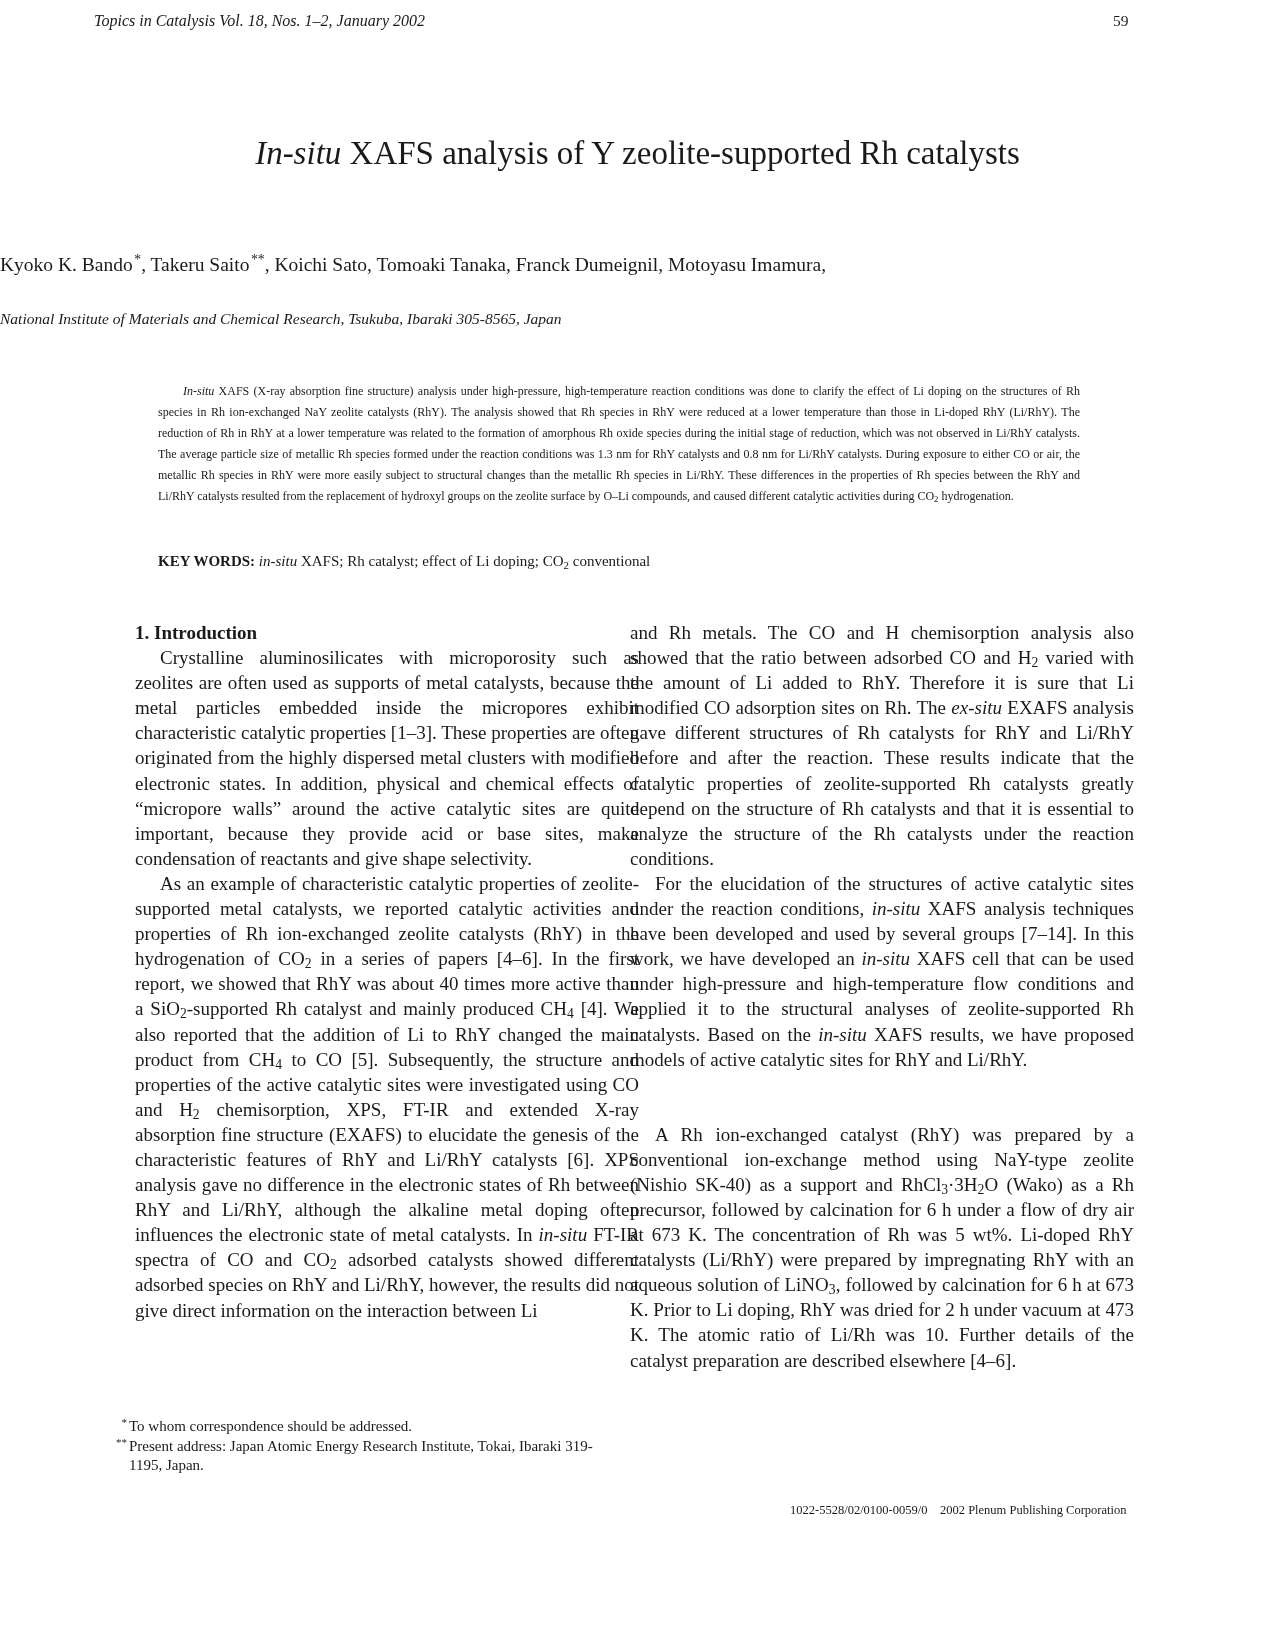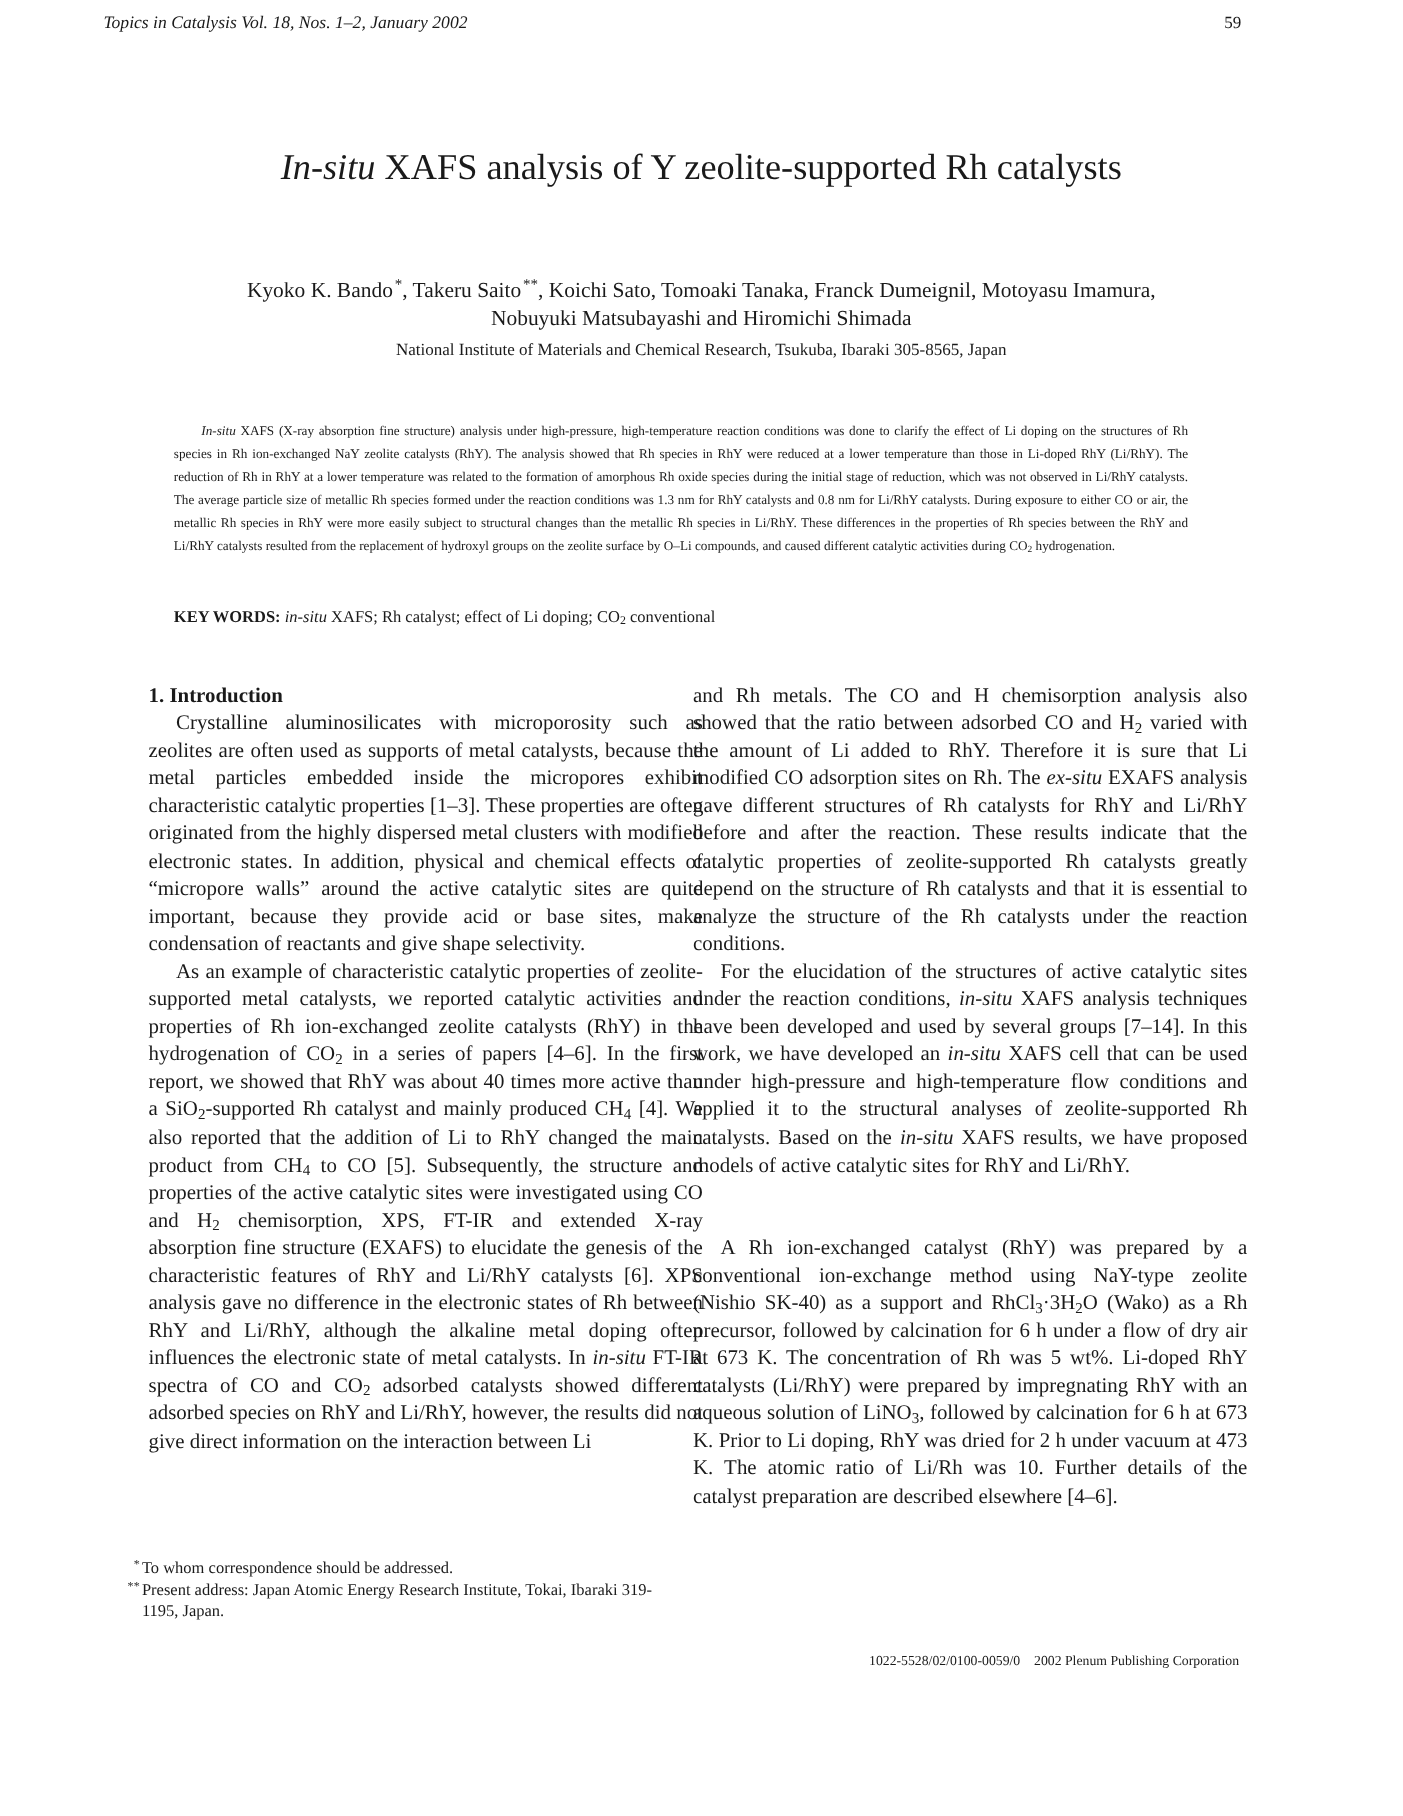--- a/index.html
+++ b/index.html
@@ -3,22 +3,22 @@
 <meta charset="utf-8">
 <style>
   html, body { margin:0; padding:0; background:#ffffff; }
   body { width:1275px; height:1651px; position:relative; overflow:hidden;
          font-family:"Liberation Serif", "DejaVu Serif", serif; color:#1a1a1a; }
   .abs { position:absolute; }
   .running-head { left:94px; top:12px; font-size:16px; font-style:italic; }
   .page-num { left:1113px; top:12px; font-size:15.5px; }
   .title { left:0; width:1275px; top:132px; text-align:center; font-size:33px; line-height:42px; }
   .title i { font-style:italic; }
-  .authors { left:0; width:1275px; top:252px; text-align:center; font-size:19.5px; line-height:25px; }
-  .affil { left:0; width:1275px; top:310px; text-align:center; font-size:15.5px; }
+  .authors { left:0; width:1275px; top:252px; font-size:19.5px; line-height:25px; }
+  .affil { left:0; width:1275px; top:310px; font-size:15.5px; font-style:italic; }
   .abstract { left:158px; width:922px; top:381px; font-size:12px; line-height:21px; text-align:justify; text-indent:25px; }
   .keywords { left:158px; top:553px; font-size:15px; }
   .keywords b { font-weight:bold; }
   .col { width:504px; font-size:19px; line-height:25.1px; text-align:justify; }
   .col p { margin:0; text-indent:25px; }
   .col-left { left:109px; top:620px;margin-left:26px; }
   .col-right { left:630px; top:620px; }
   .section-heading { font-weight:bold; font-size:19px; margin:0 0 34px 0; text-indent:0 !important; }
   .gap { height:50px; }
   .footnotes { left:109px; top:1417px; width:504px; font-size:15px; line-height:19.5px; }
@@ -34,21 +34,20 @@
 
 <div class="abs running-head">Topics in Catalysis Vol. 18, Nos. 1–2, January 2002</div>
 <div class="abs page-num">59</div>
 
 <div class="abs title">
   <div><i>In-situ</i><span> XAFS analysis of Y zeolite-supported Rh catalysts</span></div>
 </div>
 
 <div class="abs authors">
   <div><span>Kyoko K. Bando</span> <sup>*</sup><span>, Takeru Saito</span> <sup>**</sup><span>, Koichi Sato, Tomoaki Tanaka, Franck Dumeignil, Motoyasu Imamura,</span></div>
-  <div>Nobuyuki Matsubayashi and Hiromichi Shimada</div>
 </div>
 
 <div class="abs affil">National Institute of Materials and Chemical Research, Tsukuba, Ibaraki 305-8565, Japan</div>
 
 <div class="abs abstract"><i>In-situ</i><span> XAFS (X-ray absorption fine structure) analysis under high-pressure, high-temperature reaction conditions was done to clarify the effect of Li doping on the structures of Rh species in Rh ion-exchanged NaY zeolite catalysts (RhY). The analysis showed that Rh species in RhY were reduced at a lower temperature than those in Li-doped RhY (Li/RhY). The reduction of Rh in RhY at a lower temperature was related to the formation of amorphous Rh oxide species during the initial stage of reduction, which was not observed in Li/RhY catalysts. The average particle size of metallic Rh species formed under the reaction conditions was 1.3 nm for RhY catalysts and 0.8 nm for Li/RhY catalysts. During exposure to either CO or air, the metallic Rh species in RhY were more easily subject to structural changes than the metallic Rh species in Li/RhY. These differences in the properties of Rh species between the RhY and Li/RhY catalysts resulted from the replacement of hydroxyl groups on the zeolite surface by O–Li compounds, and caused different catalytic activities during CO</span><sub>2</sub><span> hydrogenation.</span></div>
 
 <div class="abs keywords"><b>KEY WORDS:</b><i> in-situ</i><span> XAFS; Rh catalyst; effect of Li doping; CO</span><sub>2</sub><span> conventional</span></div>
 
 <div class="abs col col-left">
   <p class="section-heading">1.  Introduction</p>

